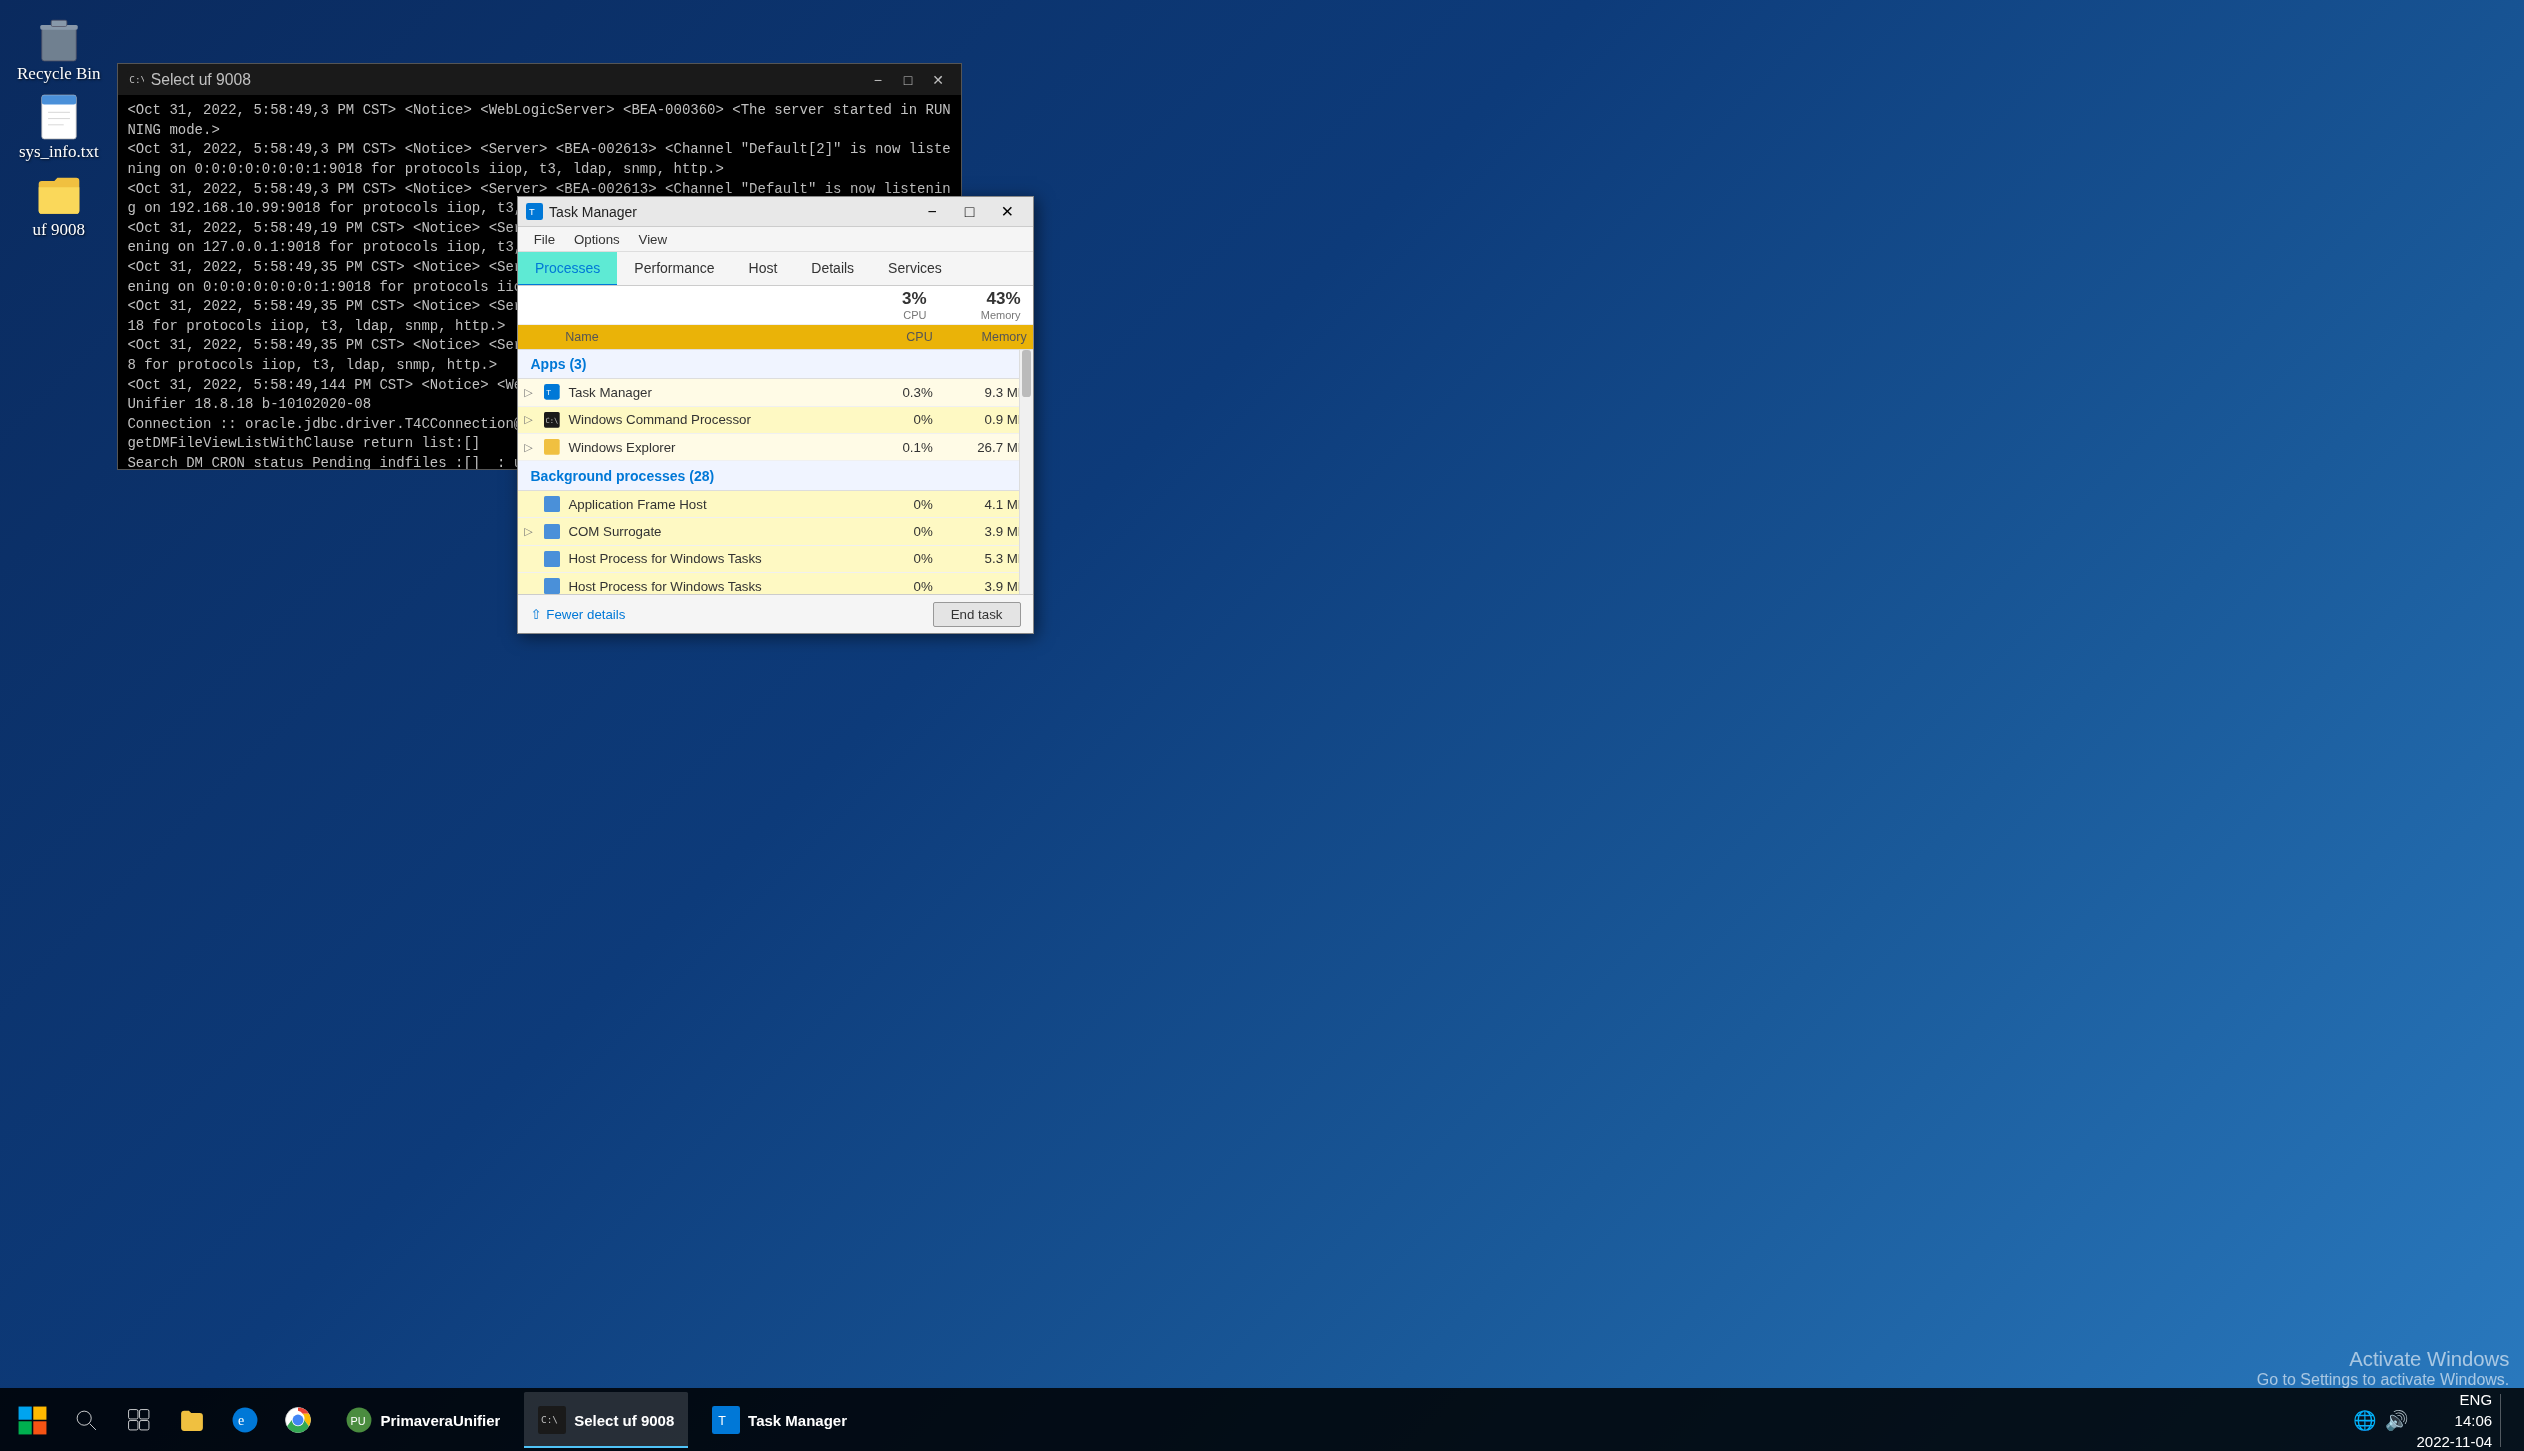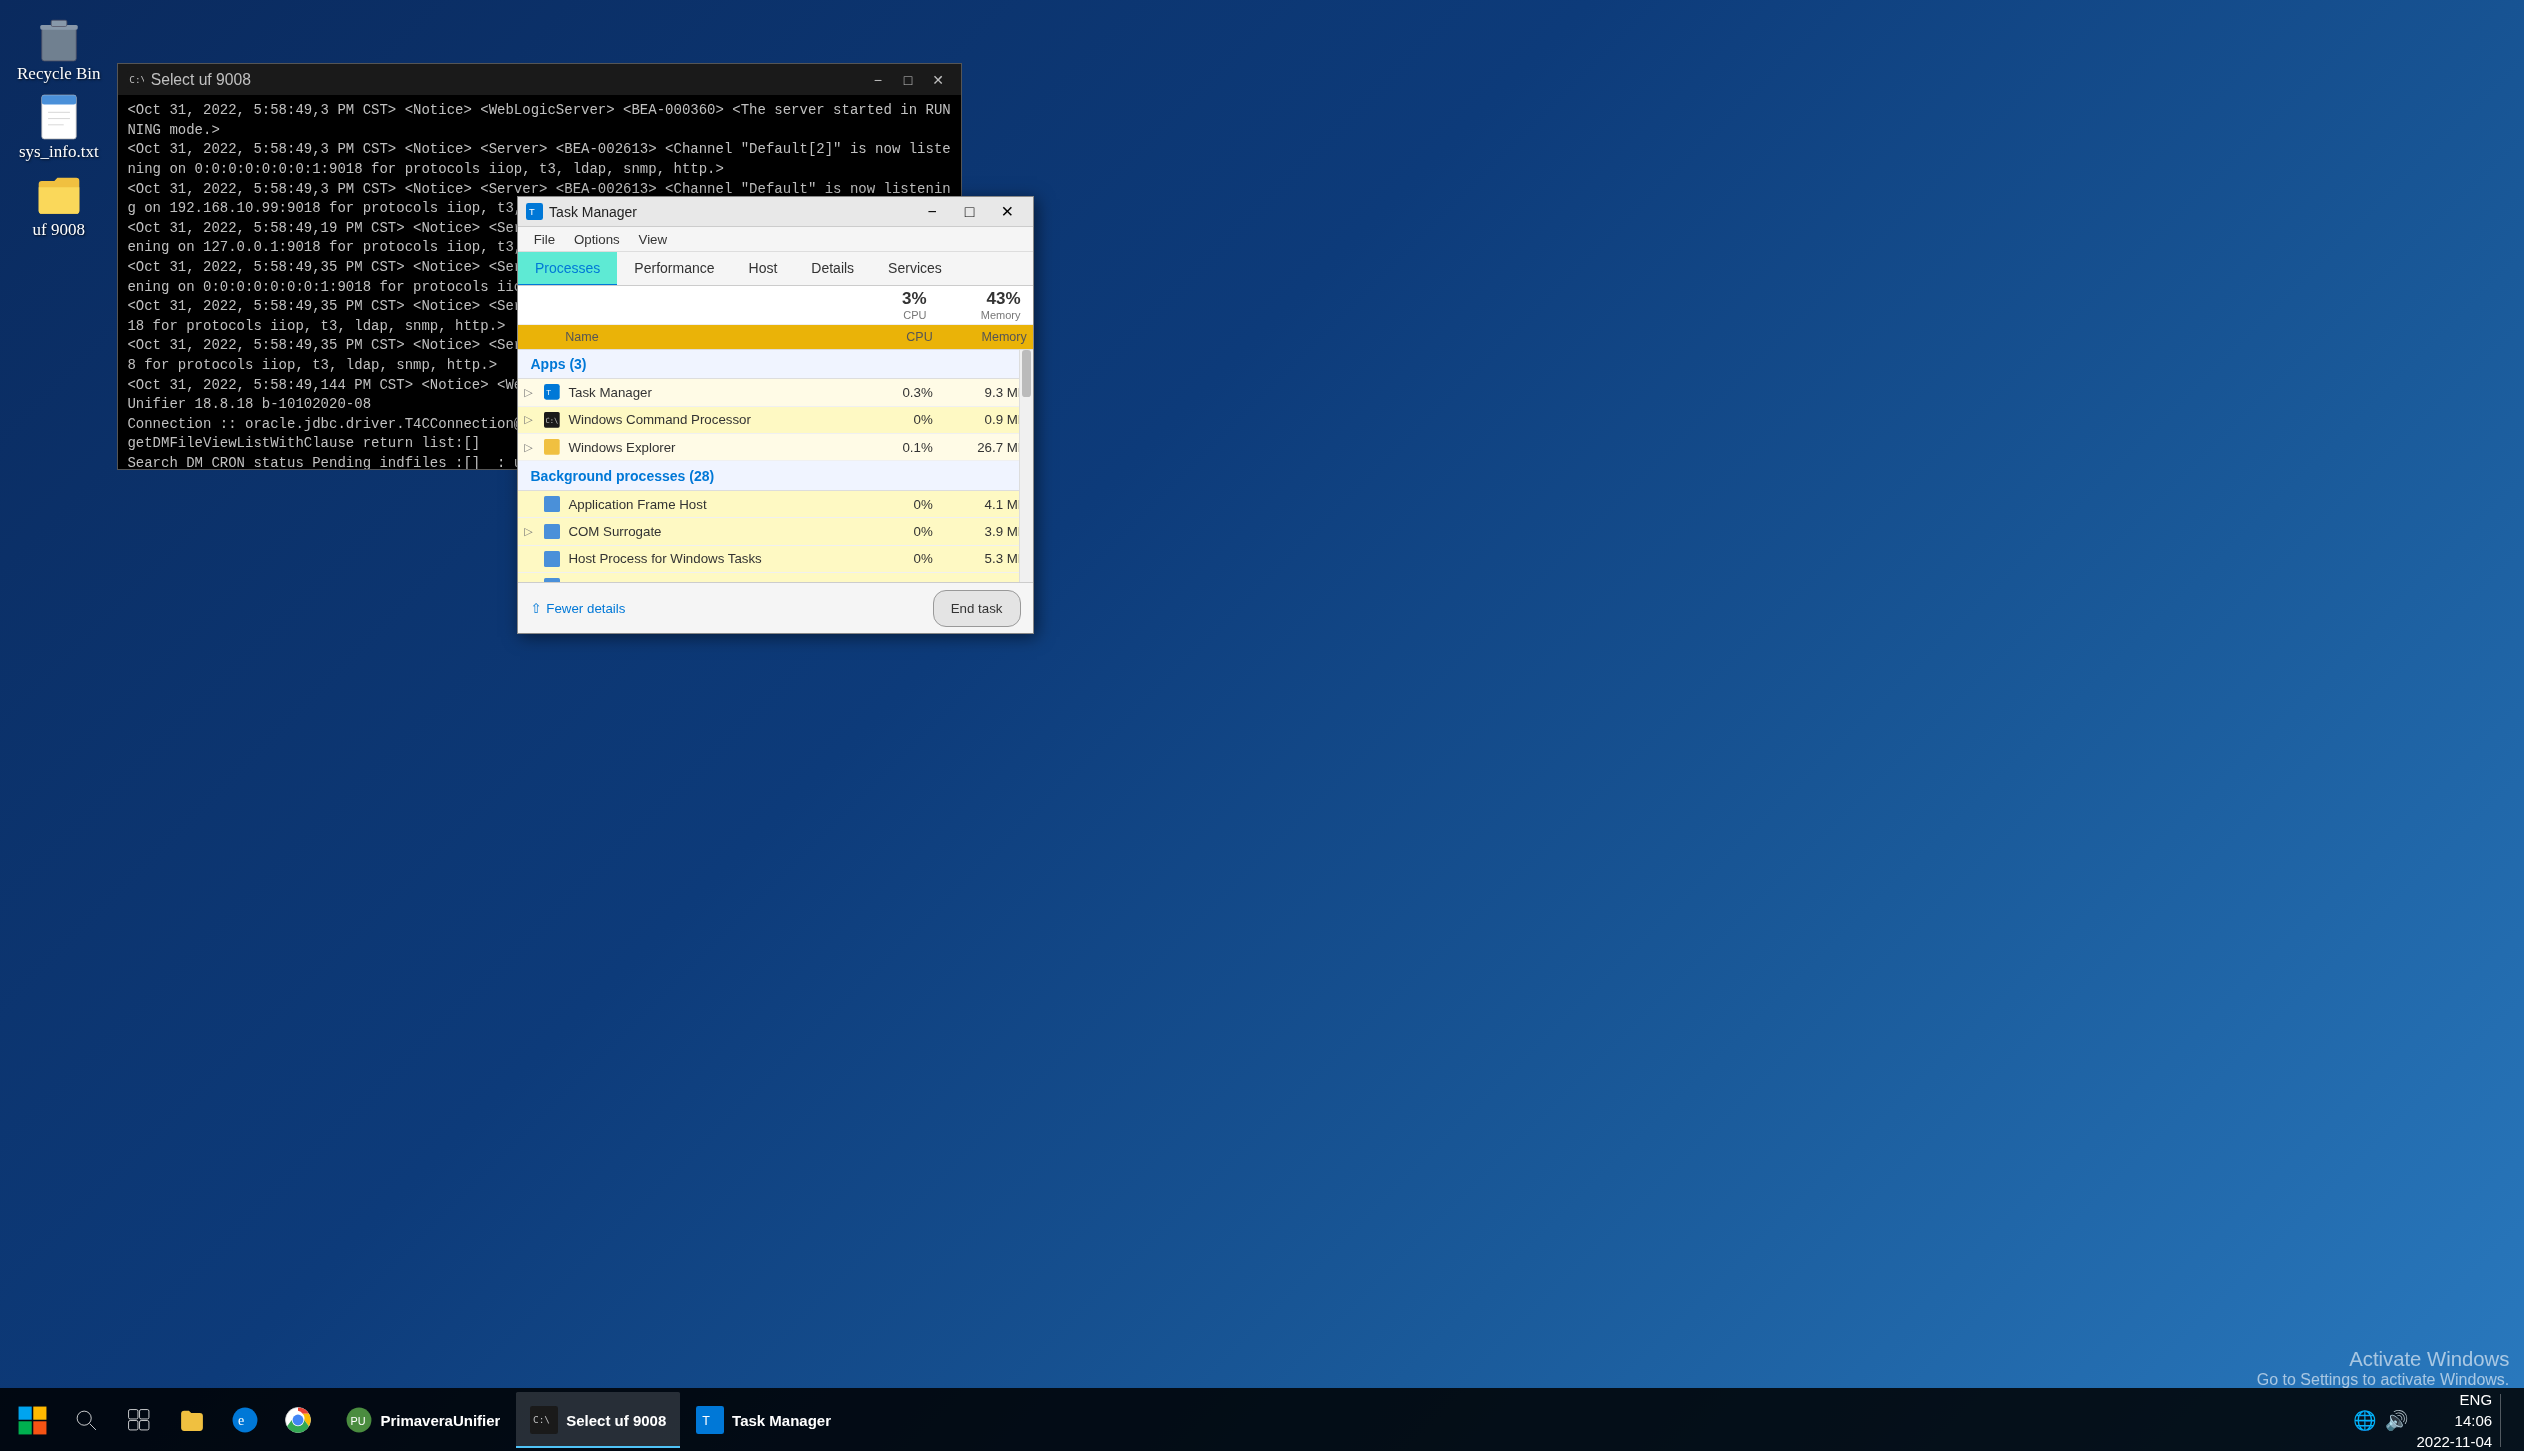--- a/index.html
+++ b/index.html
@@ -245,24 +245,24 @@
       display: flex;
       align-items: center;
       gap: 4.7px;
       font-size: 13.3px;
       color: #0078d7;
       cursor: pointer;
     }
     .tm-end-task {
       background: #e4e4e4;
       border: 0.8px solid #999;
-      padding: 10px 17px;
+      padding: 4px 17px;
       font-size: 13.3px;
       cursor: pointer;
-      border-radius: 13px;
+      border-radius: 2px;
       color: #333;
     }
 
     
     .activate-watermark {
       position: absolute;
       bottom: 63px;
       right: 15.7px;
       color: rgba(255,255,255,0.6);
       text-align: right;
@@ -302,21 +302,21 @@
     }
     .taskbar-task-view {
       width: 53px; height: 53px;
       display: flex; align-items: center; justify-content: center;
       cursor: pointer;
       color: #fff;
       font-size: 20.3px;
     }
     .taskbar-items {
       display: flex;
-      gap: 2px;
+      gap: 10px;
       flex: 1;
       margin-left: 6.3px;
     }
     .taskbar-item {
       height: 56px;
       display: flex;
       align-items: center;
       gap: 7.8px;
       padding: 0 14px;
       cursor: pointer;

